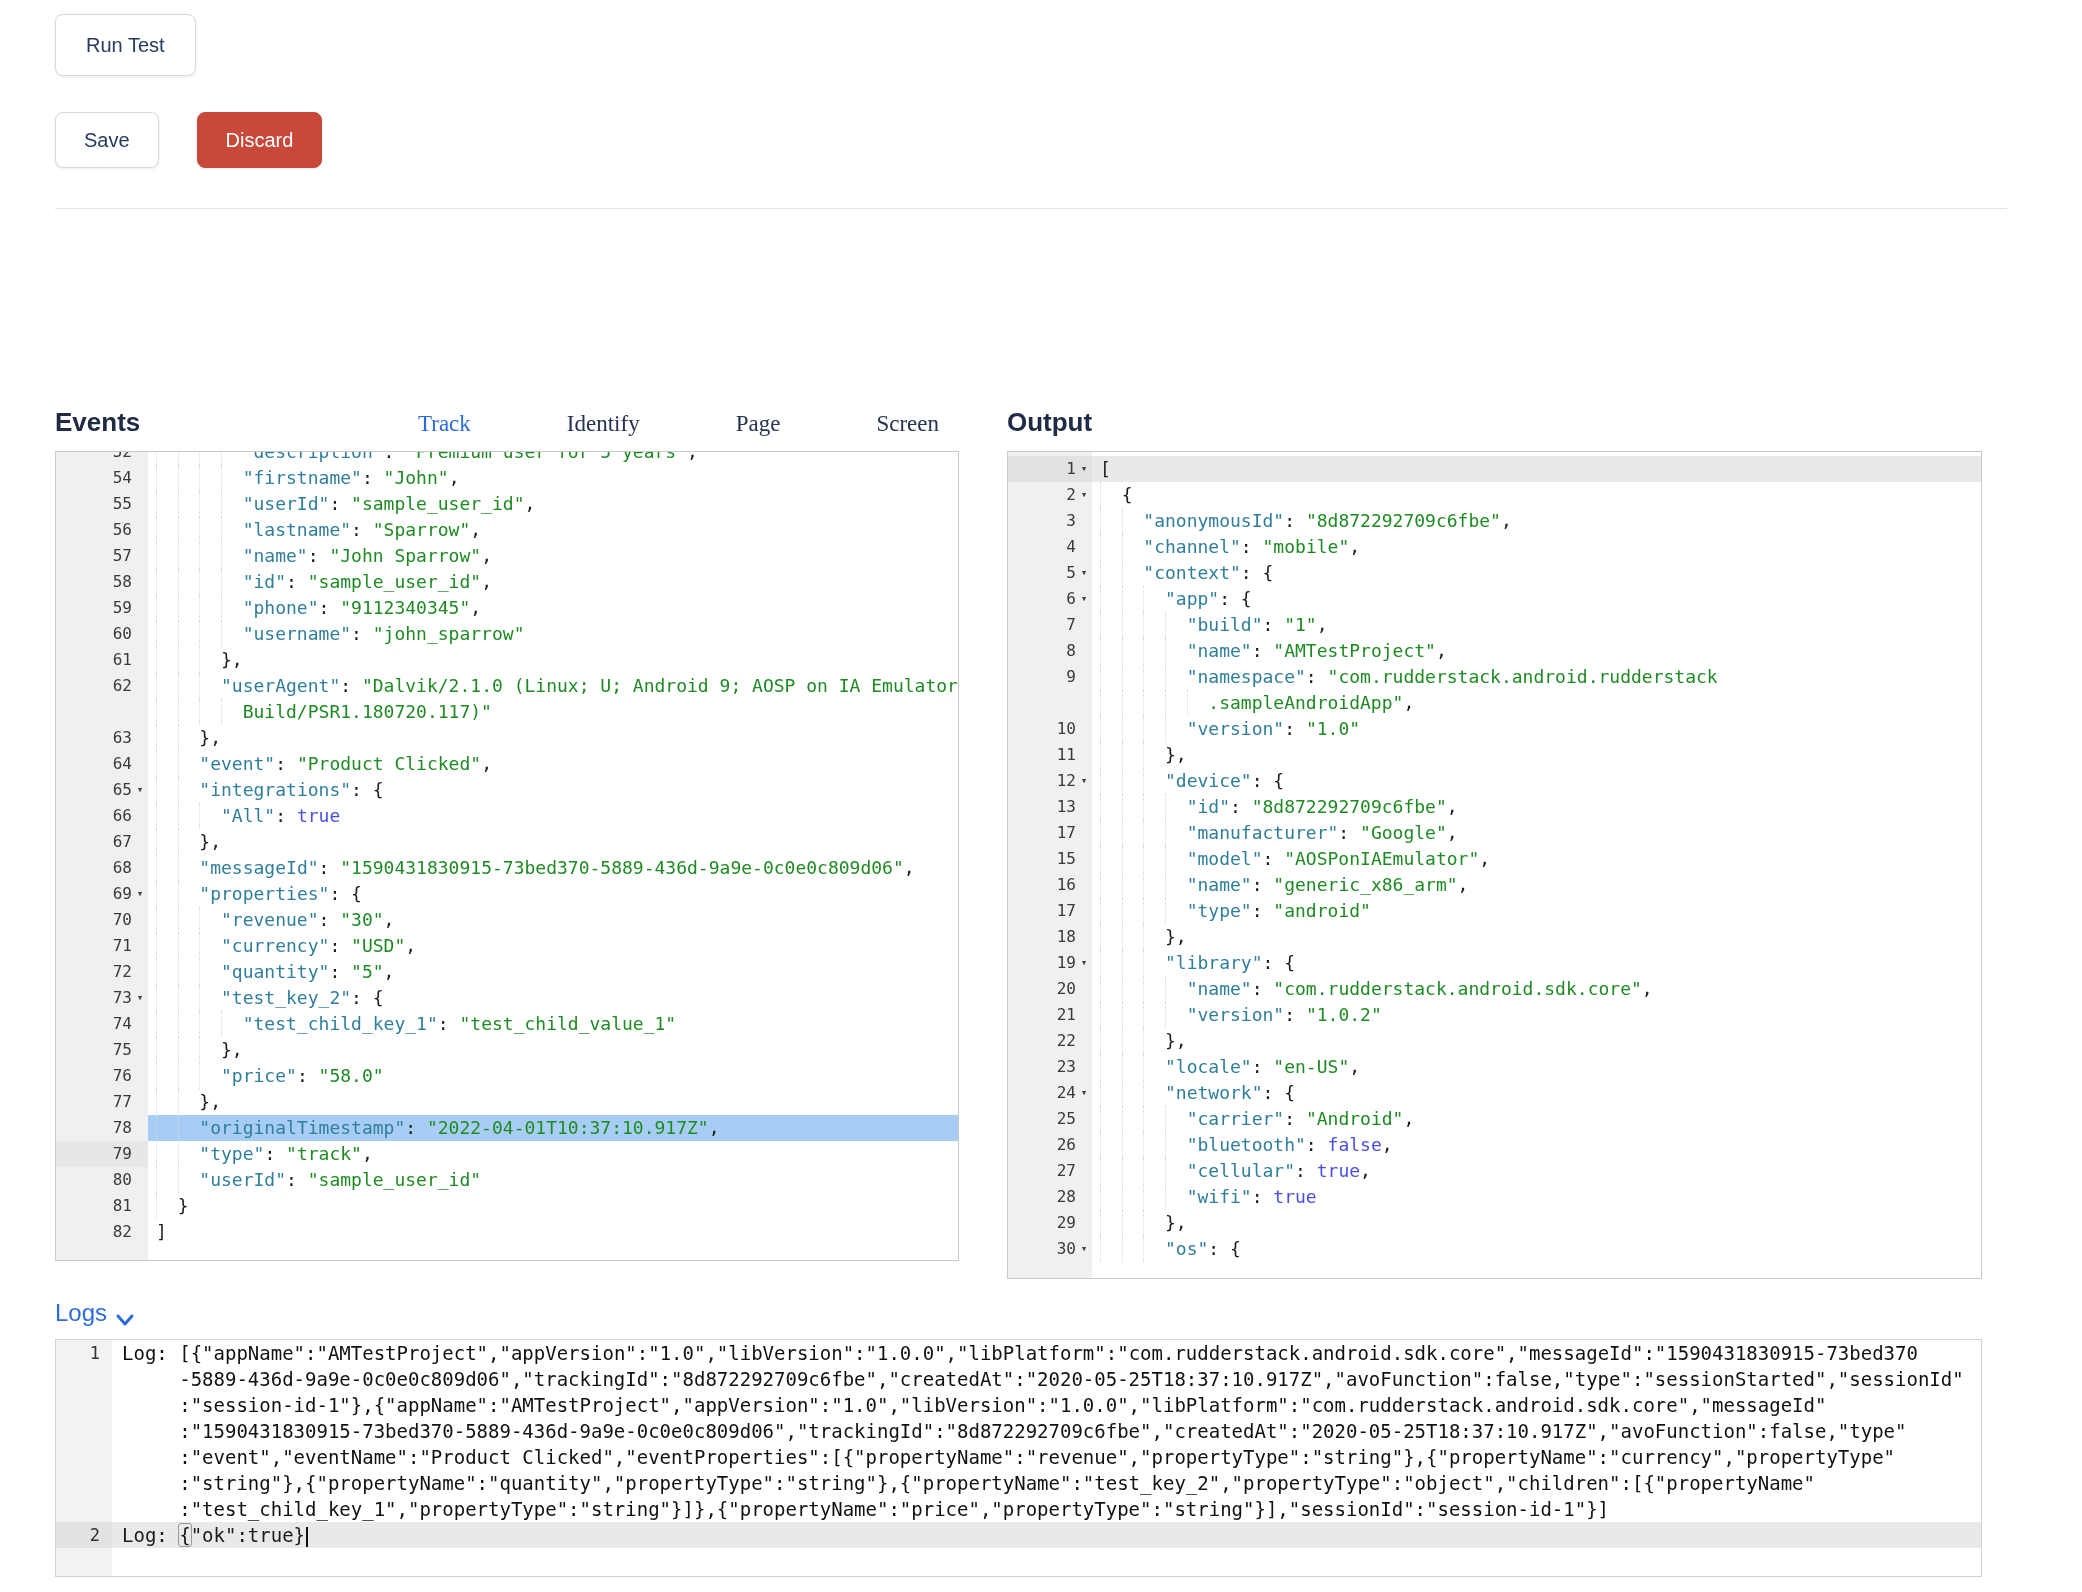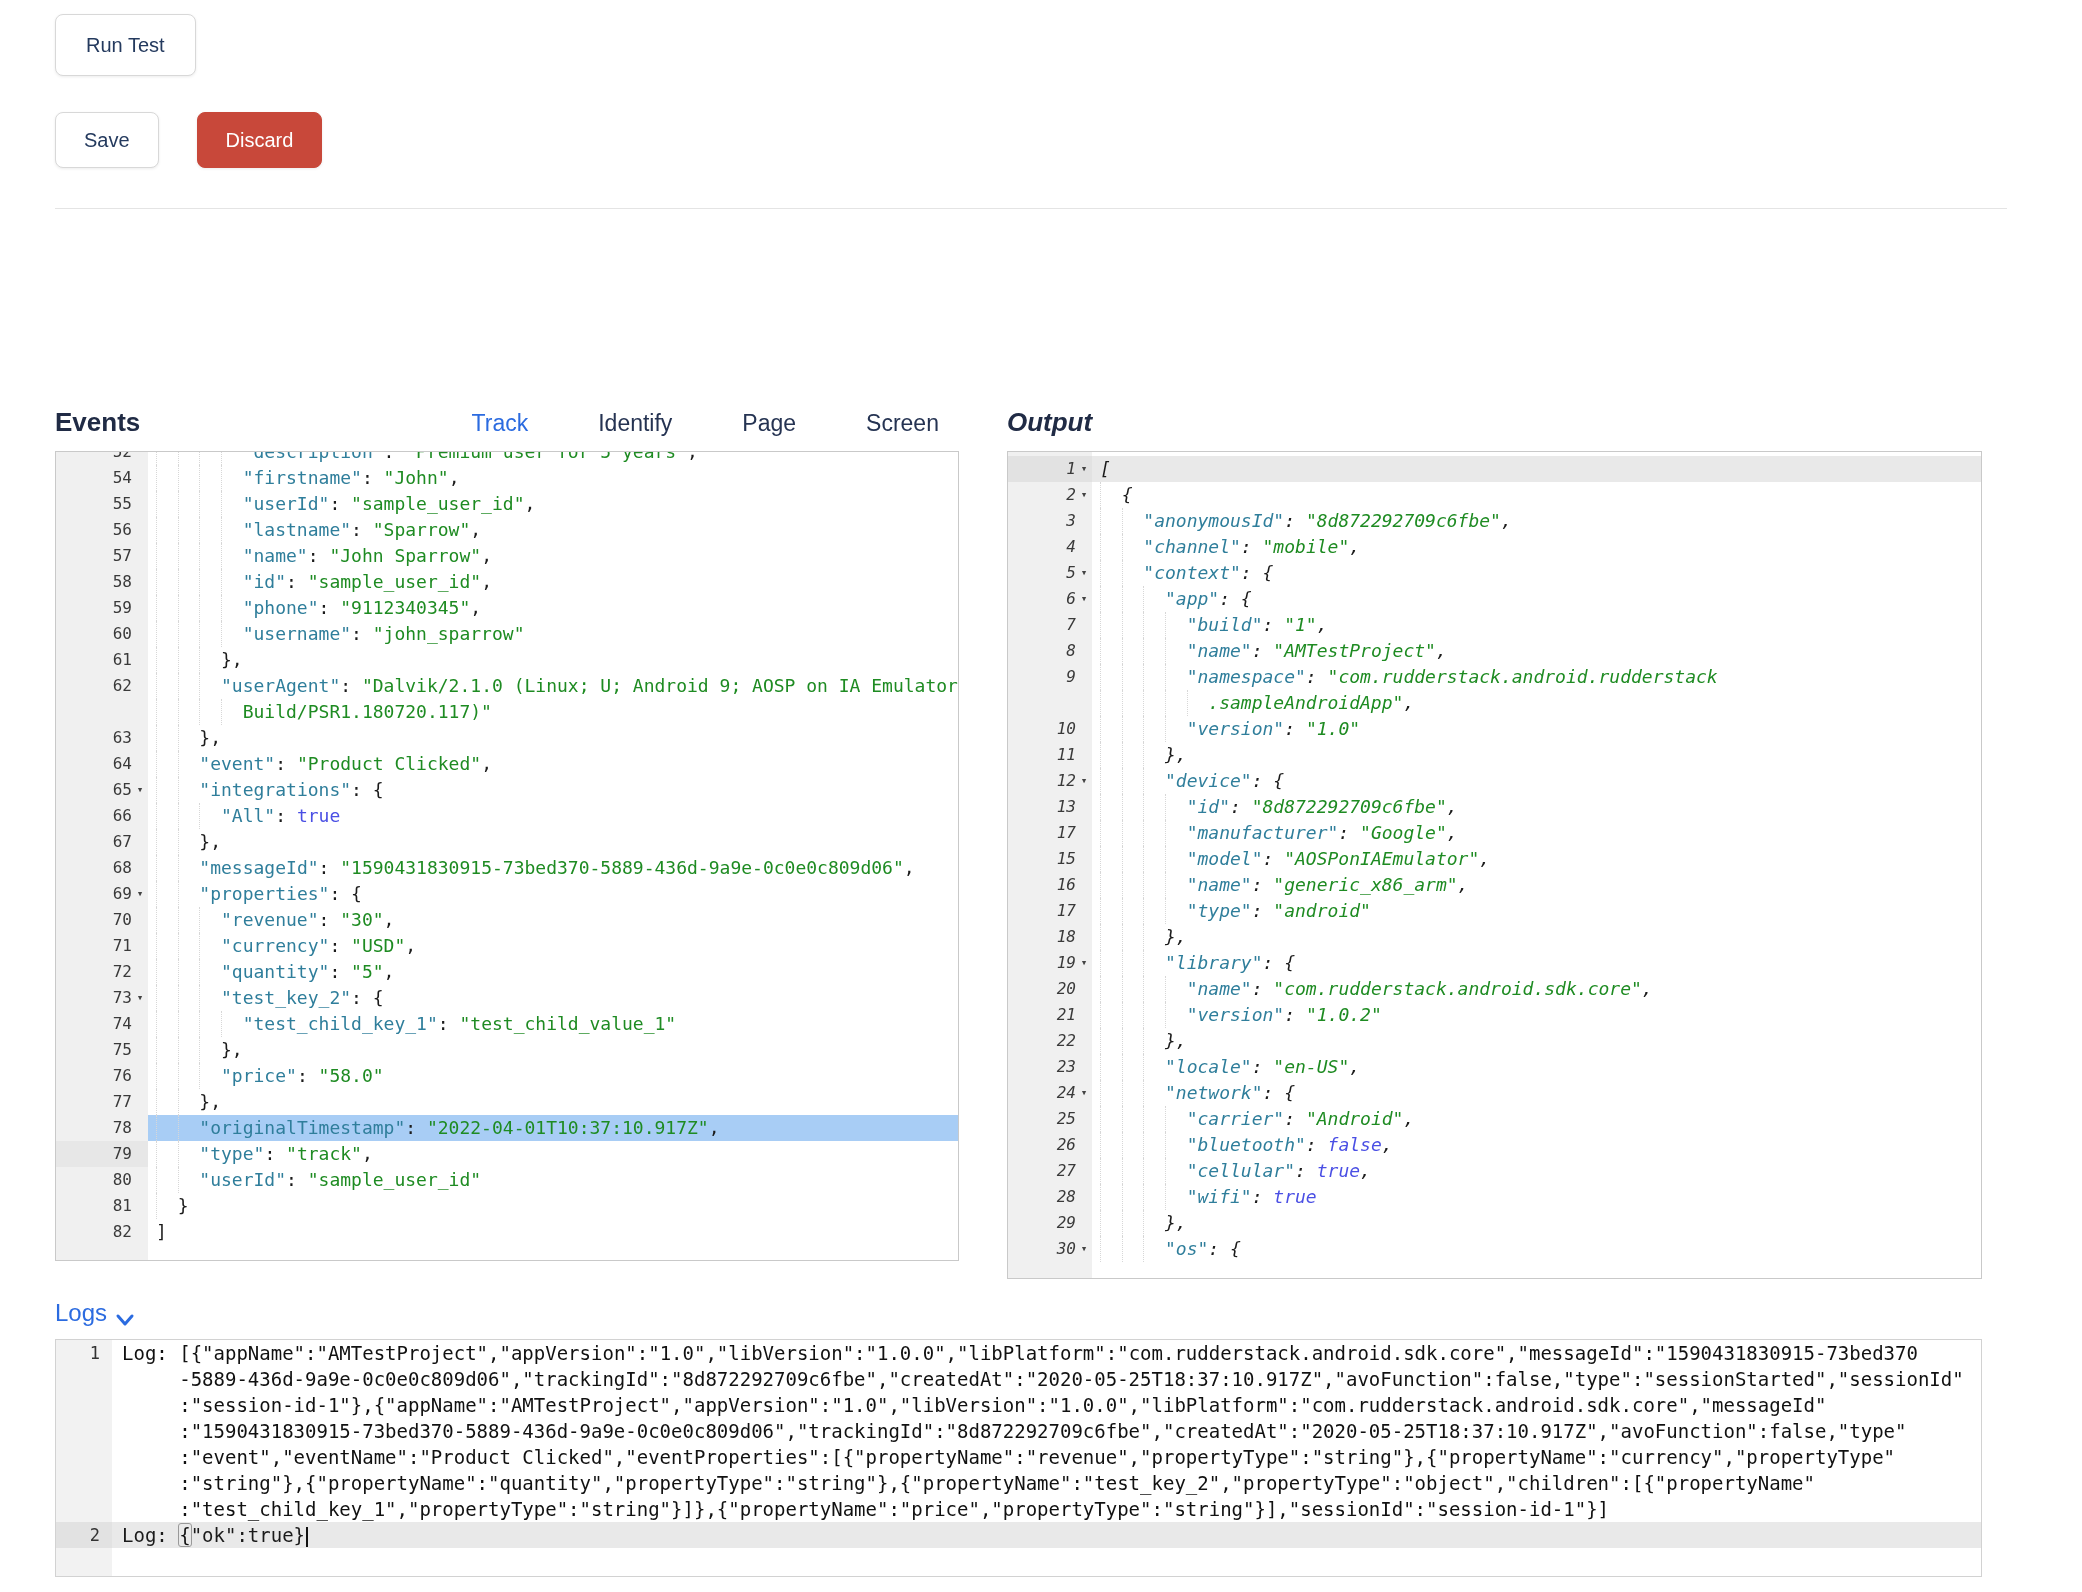--- a/index.html
+++ b/index.html
@@ -20,24 +20,24 @@
     box-shadow:0 1px 3px rgba(0,0,0,0.08);
   }
   .btn.small { padding:17px 28px; }
   .btn.danger { background:#c8483a; border-color:#c8483a; color:#ffffff;text-align:center; }
   .toolbar-row2 { margin-top:36px; display:flex; gap:38px; }
   .divider { border-top:1px solid #e4e4e4; margin-top:40px; margin-right:-25px; }
 
   
   .panels { display:flex; gap:48px; margin-top:198px; align-items:flex-start; }
   .panel-left { width:1028px; }
-  .panel-right { width:1135px;font-style:italic; }
+  .panel-right { width:1135px; }
   .phead { display:flex; align-items:baseline; height:32px; }
   .ptitle { font-size:26px; font-weight:600; color:#202b45; }
-  .tabs { display:flex; gap:70px; margin-left:auto; padding-right:20px; }
+  .tabs { display:flex; gap:96px; margin-left:auto; padding-right:20px;font-family:Liberation Serif, serif; }
   .tab { font-size:23px; color:#253352; cursor:pointer; }
   .tab.active { color:#2b6be0; }
 
   
   .editor {
     margin-top:12px; background:#fff; border:1px solid #c9c9c9;
     position:relative; overflow:hidden;
     font-family:"DejaVu Sans Mono", monospace; font-size:18px;
   }
   .editor-events  { height:810px; }

